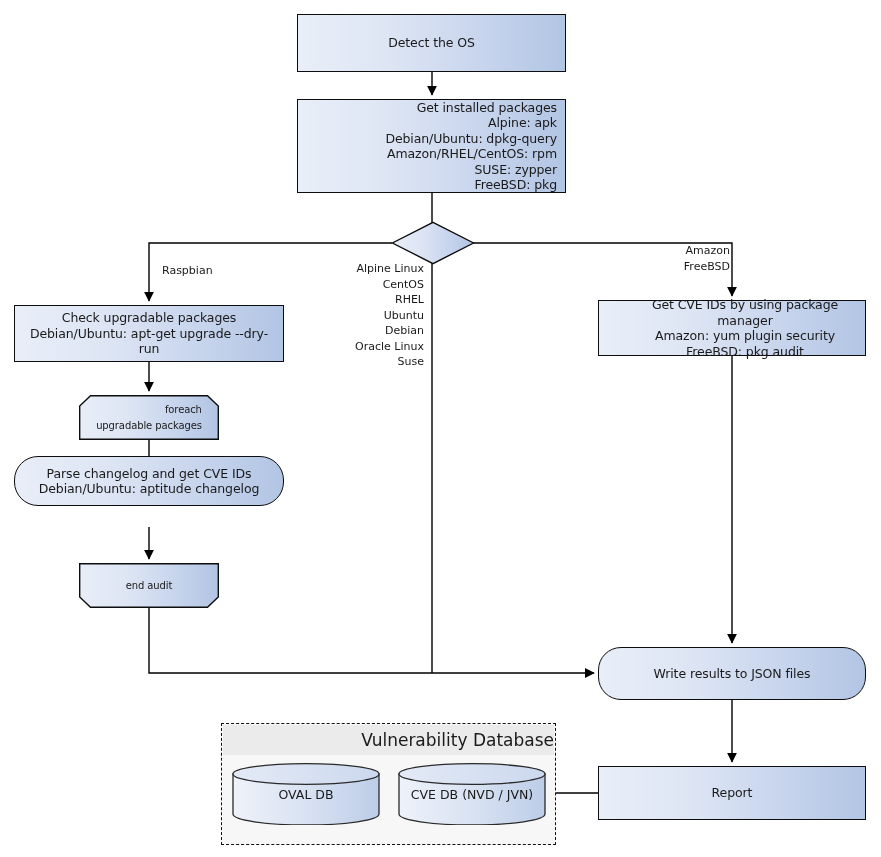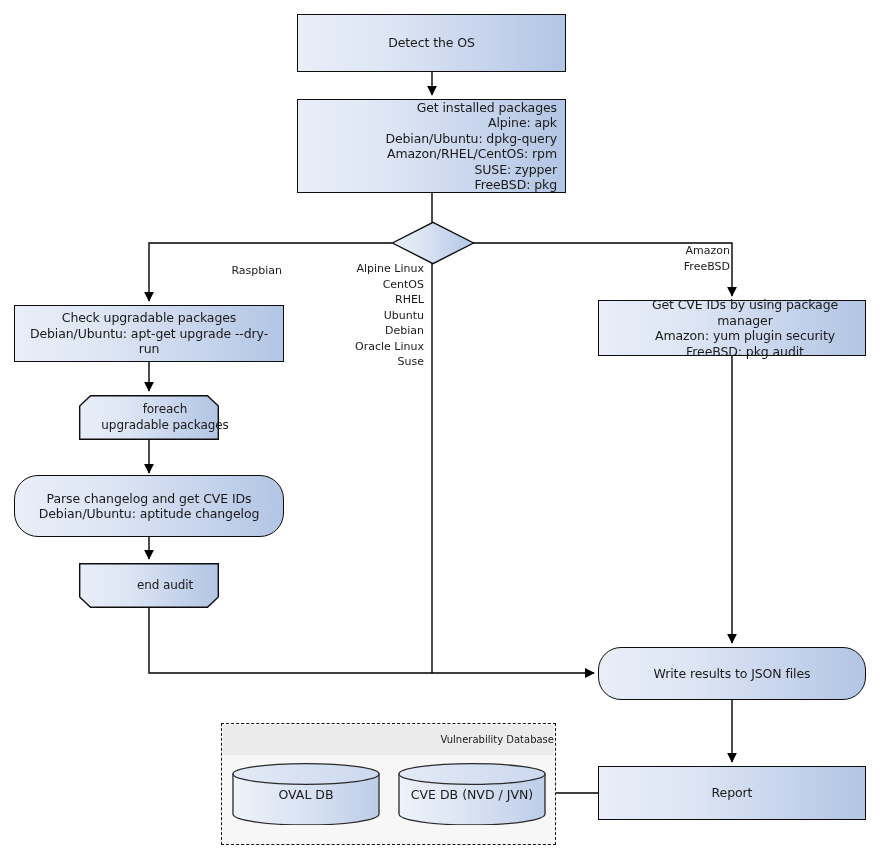--- a/index.html
+++ b/index.html
@@ -34,22 +34,22 @@
   .node.ralign .txt{text-align:right;padding-right:8px;}
 
   
   .loop-start{
     border:none;background:none;
   }
   .loop-start svg{position:absolute;left:0;top:0;}
   .loop-start .lbl{
     position:absolute;left:0;top:0;width:100%;height:100%;
     display:flex;align-items:center;justify-content:center;
-    text-align:center;white-space:pre-line;
-    font-size:12px;line-height:15.5px;padding-left:16px;
+    text-align:right;white-space:pre-line;
+    font-size:10px;line-height:15.5px;
   }
 
   
   .diamond{position:absolute;z-index:3;}
 
   
   .cyl{position:absolute;z-index:4;}
   .cyl .lbl{
     position:absolute;left:0;top:0;width:100%;height:100%;
     display:flex;align-items:center;justify-content:center;
@@ -65,37 +65,37 @@
     z-index:2;
   }
   .group-title{
     position:absolute;
     box-sizing:border-box;
     height:30px;
     line-height:30px;
     background:#ebebeb;
     border-bottom:none;
     text-align:right;
-    font-size:10px;
+    font-size:17px;
     padding-right:0px;
     overflow:visible;
     white-space:nowrap;
     z-index:3;
   }
 
   
   .elabel{
     position:absolute;
     font-size:11px;
     line-height:15.5px;
     white-space:pre-line;
     z-index:3;
   }
   .elabel.right{text-align:right;}
-  .elabel.center{text-align:right;}
+  .elabel.center{text-align:left;}
 
   
   #edges{position:absolute;left:0;top:0;width:881px;height:857px;z-index:1;}
 </style>
 </head>
 <body>
 
 <div id="stage">
 
   <svg id="edges" viewBox="0 0 881 857">
@@ -173,21 +173,21 @@
   </div>
 
   <div class="node loop-start" style="left:79px;top:395px;width:140px;height:45px;">
     <svg width="140" height="45" viewBox="0 0 140 45">
       <path d="M 0.7 44.3 L 0.7 11 L 11.5 0.7 L 128.5 0.7 L 139.3 11 L 139.3 44.3 Z" fill="url(#nodegrad)" stroke="#0d0d0d" stroke-width="1.4"></path>
     </svg>
     <span class="lbl">foreach
 upgradable  packages</span>
   </div>
 
-  <div class="node" style="left:14px;top:475px;width:270px;height:62px;border-radius:24px;">
+  <div class="node" style="left:14px;top:456px;width:270px;height:50px;border-radius:24px;">
     <span class="txt">Parse changelog and get  CVE IDs
 Debian/Ubuntu: aptitude changelog</span>
   </div>
 
   <div class="node loop-start" style="left:79px;top:563px;width:140px;height:45px;">
     <svg width="140" height="45" viewBox="0 0 140 45">
       <path d="M 0.7 0.7 L 139.3 0.7 L 139.3 34 L 128.5 44.3 L 11.5 44.3 L 0.7 34 Z" fill="url(#nodegrad)" stroke="#0d0d0d" stroke-width="1.4"></path>
     </svg>
     <span class="lbl">end audit</span>
   </div>

